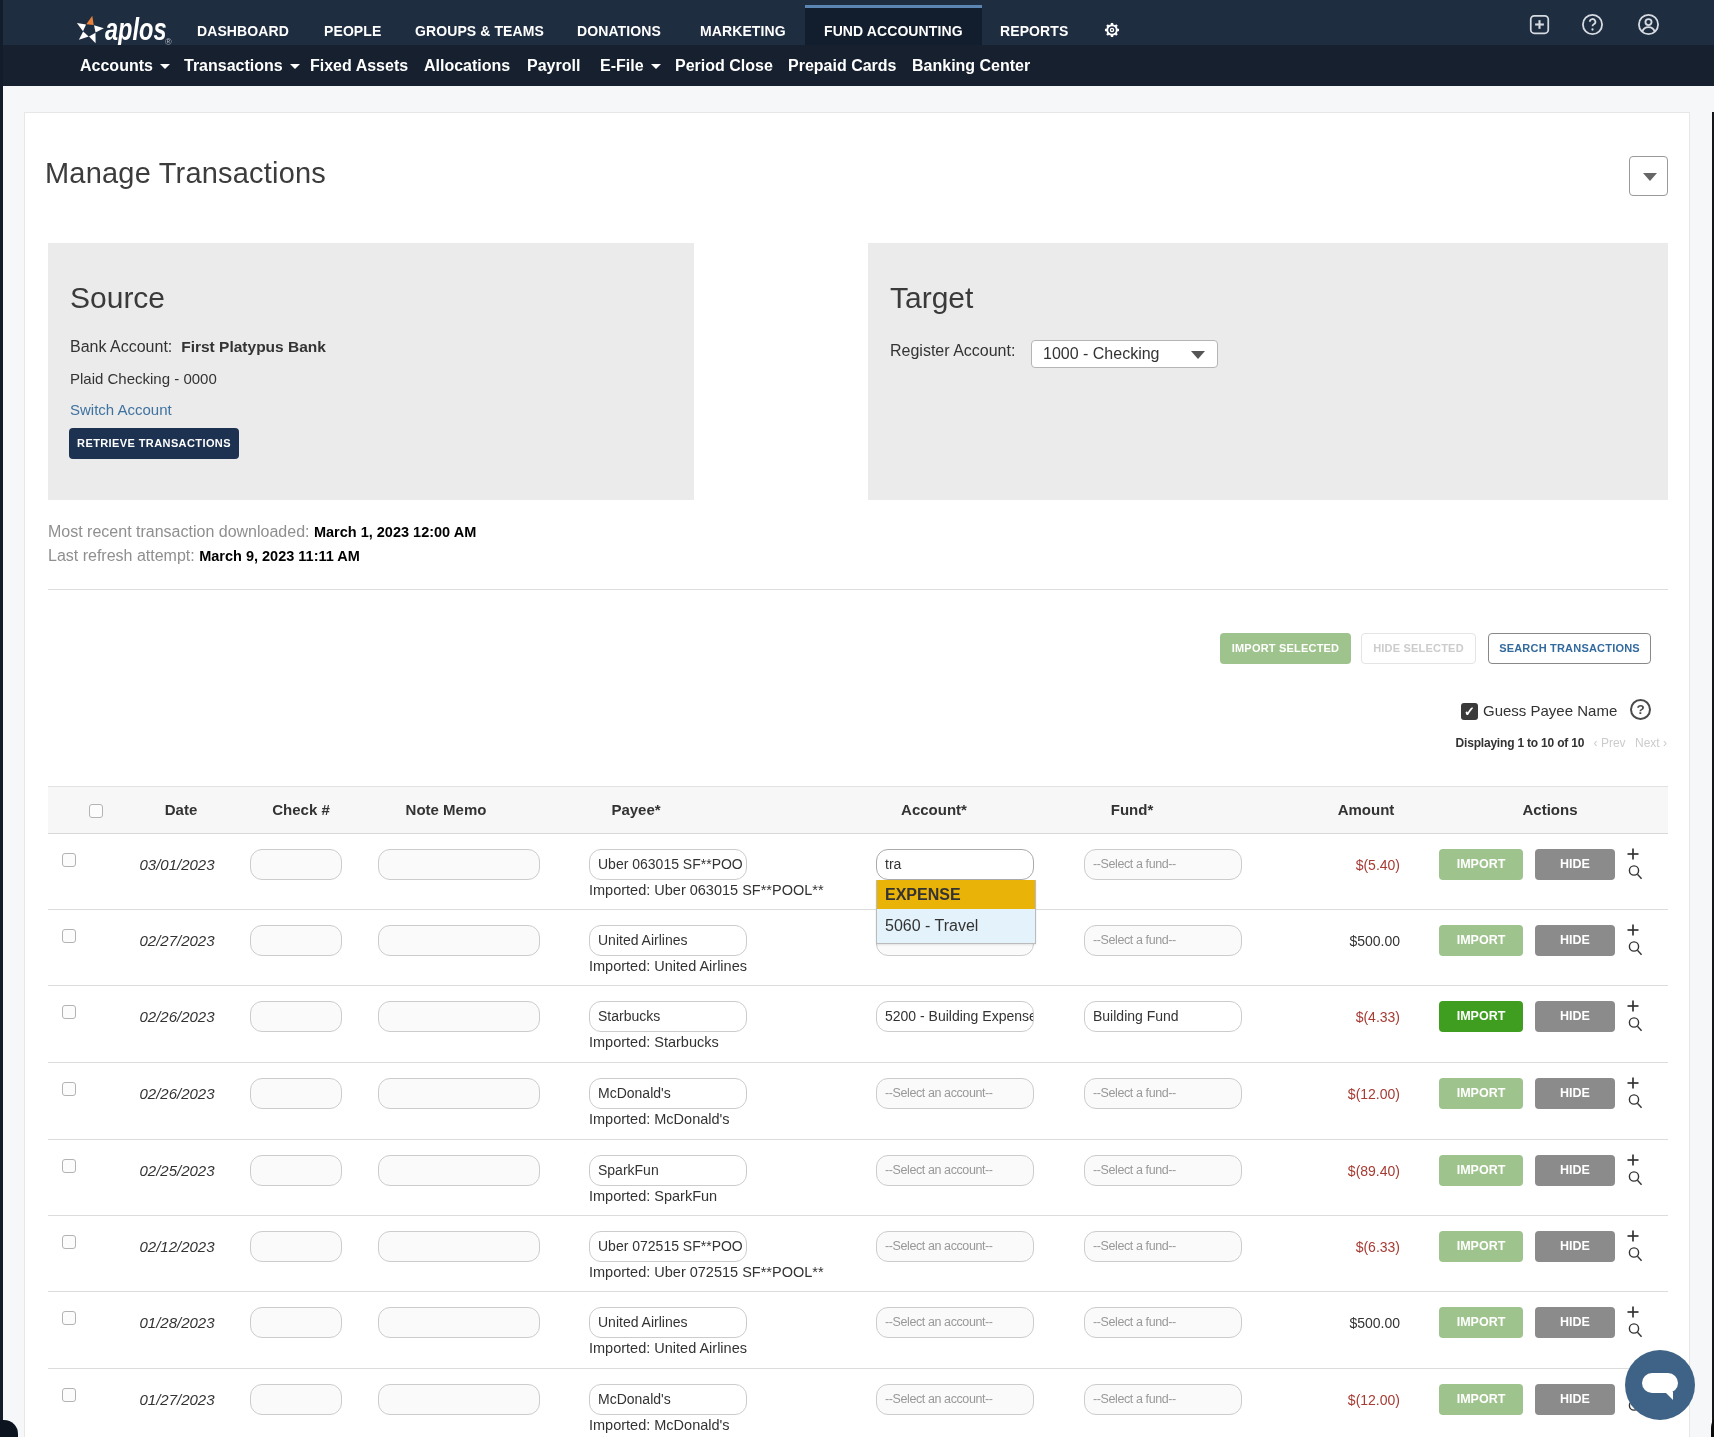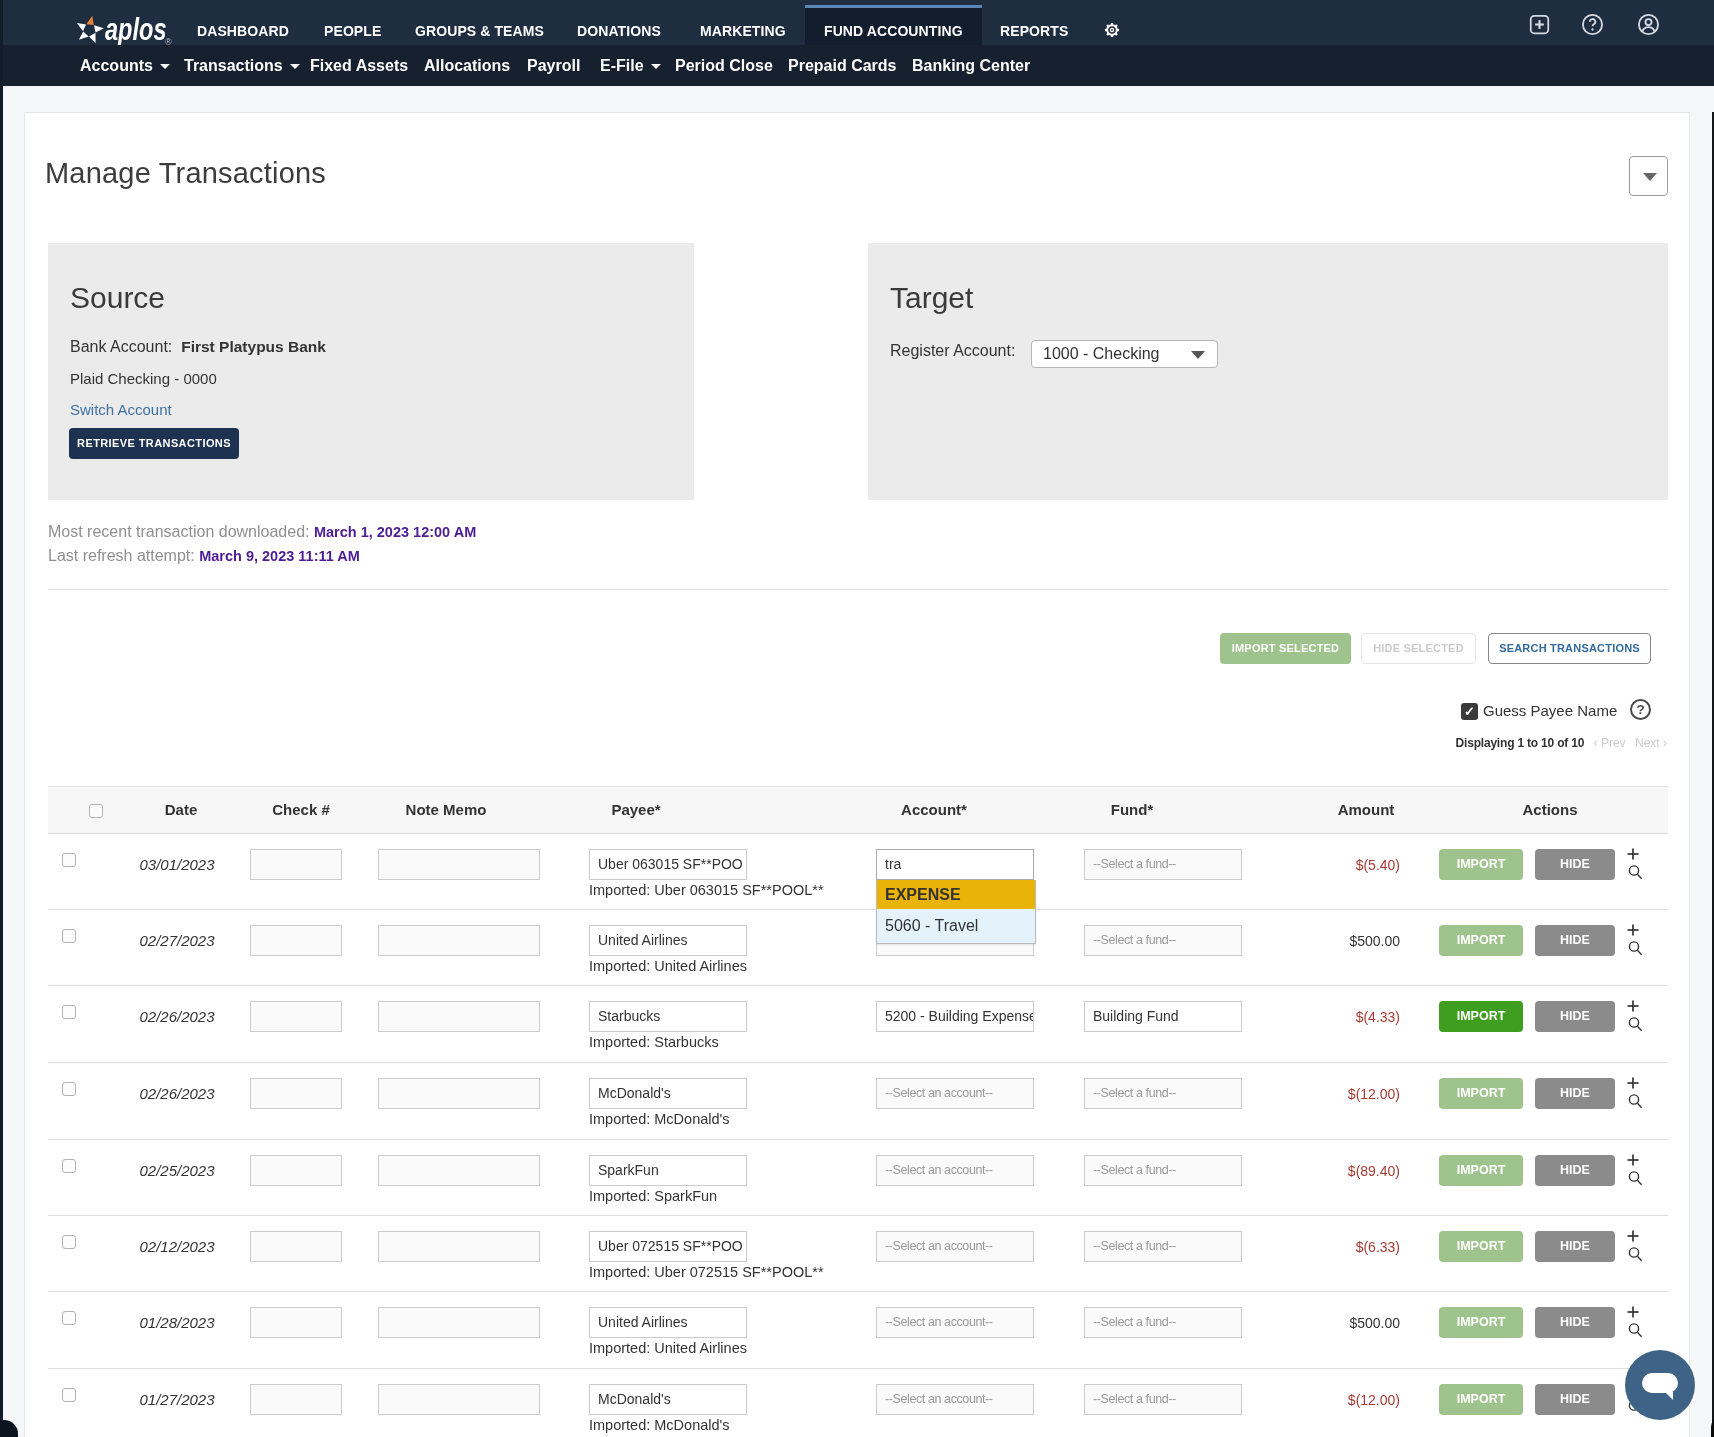--- a/index.html
+++ b/index.html
@@ -27,42 +27,42 @@
 .ptxt { position:absolute; left:22px; font-size:16px; color:#333; }
 .ptxt b { font-size:15.5px; }
 .inforow b { font-size:14.5px; }
 
 #retrievebtn { position:absolute; left:21px; top:185px; width:170px; height:31px; background:#1d3150; color:#fff; font-size:11px; font-weight:bold; letter-spacing:0.4px; text-align:center; line-height:31px; border-radius:4px; white-space:nowrap; }
 
 #regsel { position:absolute; left:163px; top:97px; width:187px; height:28px; background:#fff; border:1px solid #b5b5b5; border-radius:4px; font-size:16px; color:#333; line-height:26px; padding-left:11px; }
 #regsel:after { content:""; position:absolute; right:12px; top:10px; border-left:7px solid transparent; border-right:7px solid transparent; border-top:8px solid #555; }
 
 .inforow { position:absolute; left:23px; font-size:16px; color:#8f8f8f; }
-.inforow b { color:#4c1d95; }
+.inforow b { color:#000000; }
 
 #divider1 { position:absolute; left:23px; top:476px; width:1620px; height:1px; background:#ddd; }
 
 #pendtext { position:absolute; left:37px; top:514px; width:800px; font-size:18px; color:#333; line-height:21.5px; letter-spacing:0.2px; }
 
 .bulkbtn { position:absolute; top:520px; height:31px; border-radius:4px; font-size:11px; font-weight:bold; text-align:center; line-height:29px; letter-spacing:0.2px; }
 #btn-import-sel { left:1195px; width:131px; background:#9fc38d; color:#fff; line-height:31px; }
 #btn-hide-sel { left:1336px; width:115px; background:#fff; border:1px solid #e4e4e4; color:#ccc; }
 #btn-search { left:1463px; width:163px; background:#fff; border:1px solid #888; color:#336a9e; }
 #displayrow { position:absolute; right:22px; top:623px; white-space:nowrap; font-size:12px; font-weight:bold; color:#333; letter-spacing:-0.2px; }
 #displayrow .pg { color:#ccc; font-weight:400; font-size:12px; letter-spacing:0; }
 
 
 #thead { position:absolute; left:23px; top:673px; width:1620px; height:48px; background:#f7f7f7; border-top:1px solid #e2e2e2; border-bottom:1px solid #d9d9d9; }
 .th { position:absolute; top:0; height:48px; line-height:45px; font-size:15px; font-weight:bold; color:#333; text-align:center; width:150px; }
 .cb { width:14px; height:14px; background:#fcfcfc; border:1px solid #b3b3b3; border-radius:3px; }
 
 .trow { position:absolute; left:23px; width:1620px; height:77px; border-bottom:1px solid #dcdcdc; }
 .trow .cb { position:absolute; left:14px; top:19px; }
 .date { position:absolute; left:64px; top:22px; width:130px; text-align:center; font-size:15px; color:#333;font-style:italic; }
-.inp { position:absolute; top:15px; height:31px; border:1px solid #ccc; border-radius:0; background:#fafafa; font-size:14px; color:#333; line-height:29px; padding-left:8px; white-space:nowrap; overflow:hidden; }
+.inp { position:absolute; top:15px; height:31px; border:1px solid #ccc; border-radius:12px; background:#fafafa; font-size:14px; color:#333; line-height:29px; padding-left:8px; white-space:nowrap; overflow:hidden; }
 .inp.checknum { left:202px; width:92px; }
 .inp.notememo { left:330px; width:162px; }
 .inp.payee { left:541px; width:158px; background:#fff; }
 .inp.account { left:828px; width:158px; }
 .inp.fund { left:1036px; width:158px; }
 .inp.sel { color:#999; font-size:12.5px; letter-spacing:-0.4px; }
 .imported { position:absolute; left:541px; top:48px; font-size:14.5px; color:#333; white-space:nowrap; }
 .amount { position:absolute; left:1200px; top:23px; width:152px; text-align:right; font-size:14px; color:#333; }
 .amount.neg { color:#a63b33; }
 .rbtn { position:absolute; top:15px; height:31px; border-radius:4px; color:#fff; font-size:12.5px; font-weight:bold; text-align:center; line-height:31px; }

